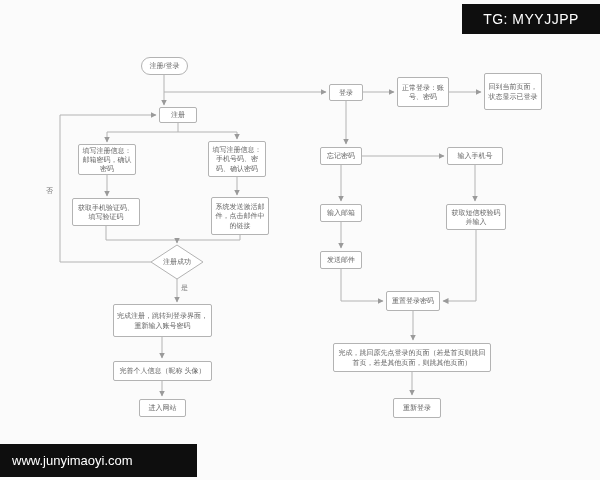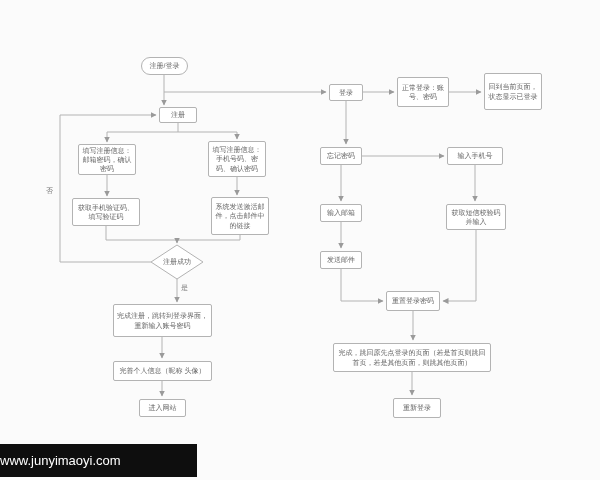--- a/index.html
+++ b/index.html
@@ -22,21 +22,21 @@
   .edge-label { position: absolute; font-size: 7px; color: #777; }
   .tg-badge {
     position: absolute; left: 462px; top: 4px; width: 138px; height: 30px;
     background: #0e0e0e; color: #ffffff;
     display: flex; align-items: center; justify-content: center;
     font-size: 14px; letter-spacing: .5px;
   }
   .site-bar {
     position: absolute; left: 0; top: 444px; width: 197px; height: 33px;
     background: #0e0e0e; color: #ffffff;
-    display: flex; align-items: center; padding-left: 0; font-size: 13px;
+    display: flex; align-items: center; padding-left: 12px; font-size: 13px;
   }
 </style>
 </head>
 <body>
 
 <div class="screen">
 
   <svg class="edges" width="600" height="480" viewBox="0 0 600 480">
     <defs>
       <marker id="arr" markerWidth="7" markerHeight="7" refX="5.5" refY="3" orient="auto">
@@ -113,16 +113,17 @@
   <div class="node" style="left:446px;top:204px;width:60px;height:26px;">获取短信校验码并输入</div>
 
   <div class="node" style="left:320px;top:251px;width:42px;height:18px;">发送邮件</div>
 
   <div class="node" style="left:386px;top:291px;width:54px;height:20px;">重置登录密码</div>
 
   <div class="node" style="left:333px;top:343px;width:158px;height:29px;">完成，跳回原先点登录的页面（若是首页则跳回首页，若是其他页面，则跳其他页面）</div>
 
   <div class="node" style="left:393px;top:398px;width:48px;height:20px;">重新登录</div>
 
+  <div class="tg-badge">TG: MYYJJPP</div>
 
   <div class="site-bar">www.junyimaoyi.com</div>
 
 </div>
 
 </body></html>

